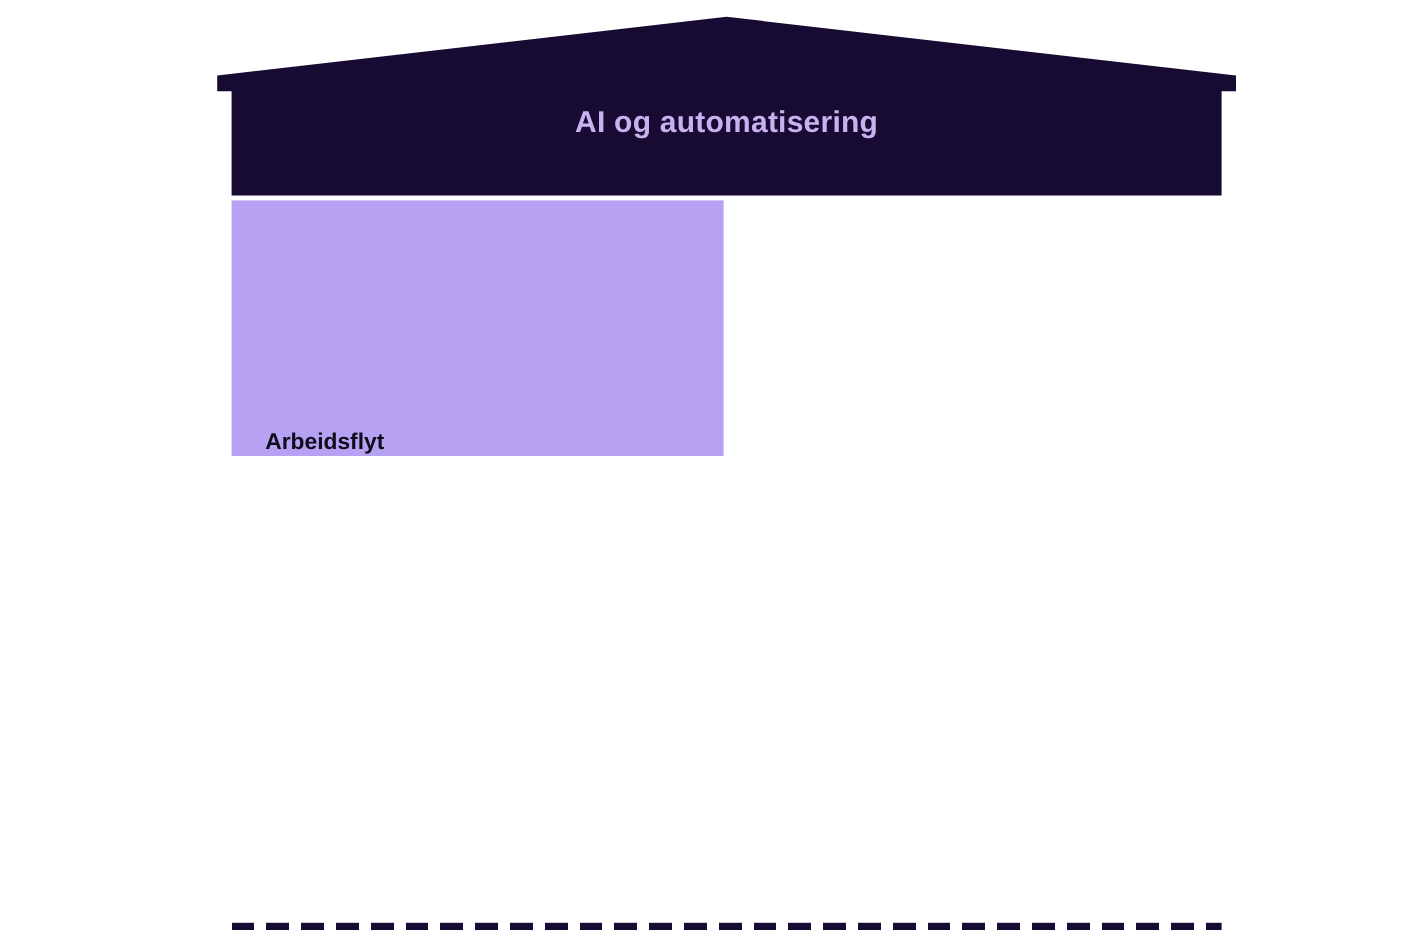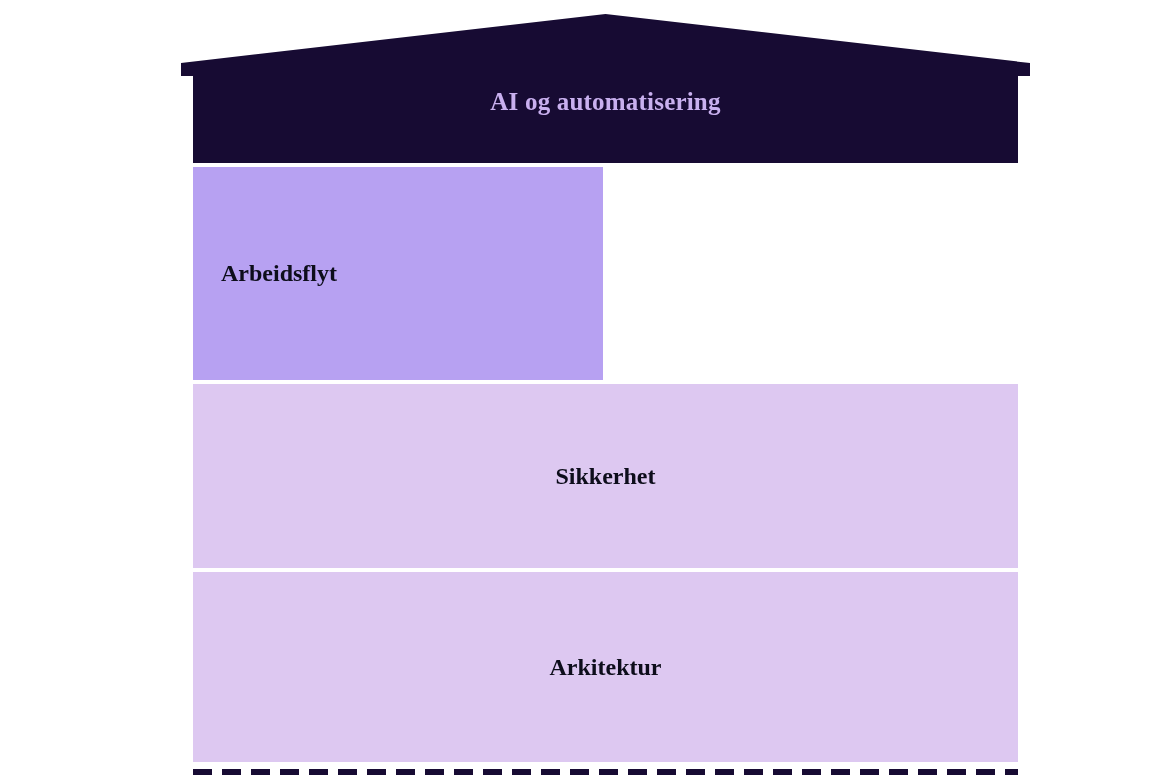--- a/index.html
+++ b/index.html
@@ -7,21 +7,20 @@
     padding: 0;
     background: #ffffff;
     font-family: "Liberation Sans", "DejaVu Sans", sans-serif;
   }
   .canvas {
     position: relative;
     width: 1145px;
     height: 783px;
     background: var(--background, #ffffff);
     overflow: hidden;
-    font-family: Liberation Serif, serif;
   }
   .roof-svg {
     position: absolute;
     left: 0;
     top: 0;
     width: 1175px;
     height: 783px;
     display: block;
   }
   .roof-label {
@@ -32,22 +31,22 @@
     text-align: center;
     font-size: 25px;
     font-weight: bold;
     letter-spacing: 0.2px;
     color: var(--roof_text, #c9b0ef);
   }
   .story {
     position: absolute;
     box-sizing: border-box;
     display: flex;
-    align-items: center;
-    font-size: 24px;
+    align-items: flex-end;
+    font-size: 19px;
     font-weight: bold;
     color: var(--box_text, #0d0d1b);
   }
   .story.mid { background: var(--mid_box, #b7a1f2); }
   .story.light { background: var(--light_box, #ddc8f1); justify-content: center; }
   .story.left-text { padding-left: 28px; }
   .box-arbeidsflyt    { left: 193px; top: 167px; width: 410px; height: 213px; }
   .box-informasjonsflyt { left: 607px; top: 167px; width: 411px; height: 213px; }
   .box-sikkerhet      { left: 193px; top: 384px; width: 825px; height: 184px; }
   .box-arkitektur     { left: 193px; top: 572px; width: 825px; height: 190px; }
@@ -75,23 +74,17 @@
     <polygon points="605.5,14 1030,63 1030,76 1018,76 1018,163 193,163 193,76 181,76 181,63" fill="var(--roof_fill, #170b33)"></polygon>
   </svg>
 
   <div class="roof-label">AI og automatisering</div>
 
   <div class="story mid left-text box-arbeidsflyt">
     <span>Arbeidsflyt</span>
   </div>
 
 
-  <div class="story light box-sikkerhet">
-    <span>Sikkerhet</span>
-  </div>
 
-  <div class="story light box-arkitektur">
-    <span>Arkitektur</span>
-  </div>
 
   <div class="foundation-dashes"></div>
 
 </div>
 
 </body></html>

